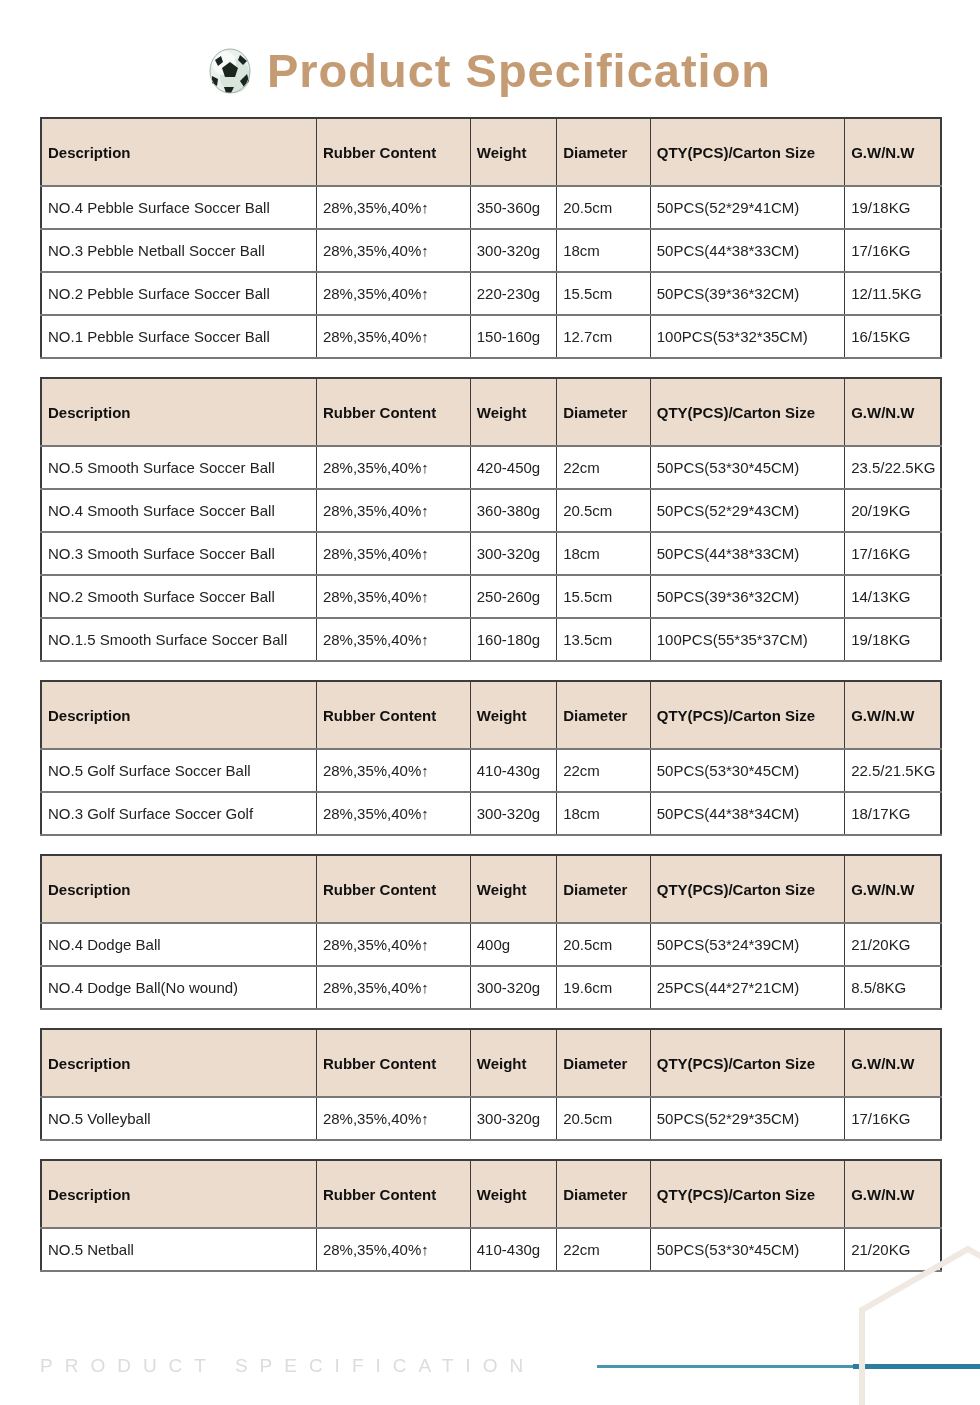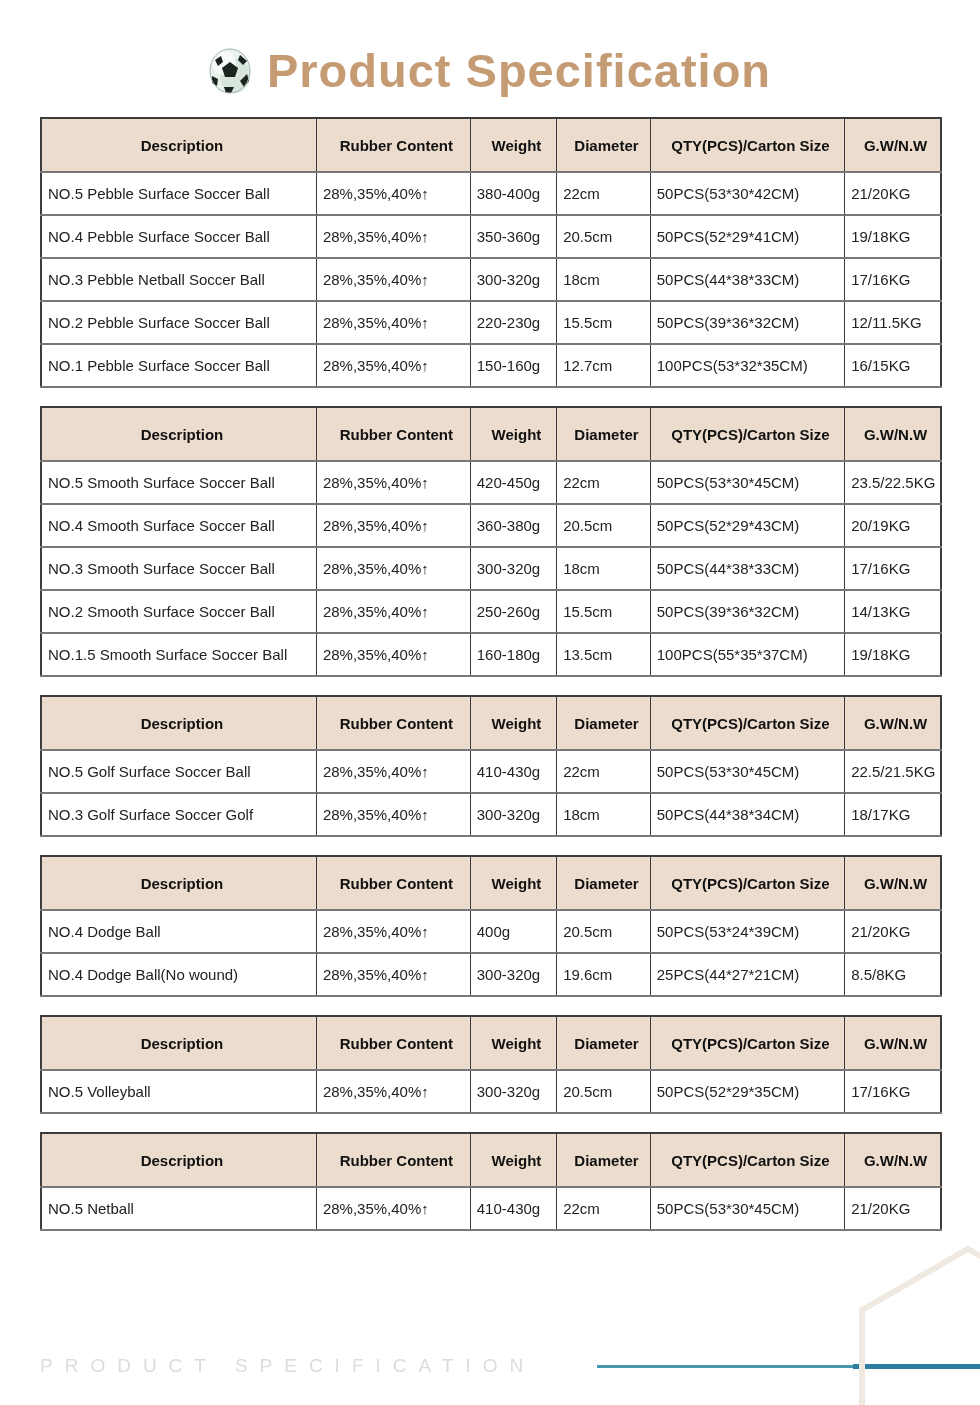--- a/index.html
+++ b/index.html
@@ -42,25 +42,24 @@
     border: 1px solid #3c3c3c;
     border-bottom: 2px solid #787878;
     text-align: left;
     padding: 0 0 0 6px;
     font-size: 15px;
     overflow: hidden;
     white-space: nowrap;
   }
   table.spec-table { border: 2px solid #3c3c3c; }
   table.spec-table th {
-    height: 54px;
+    height: 68px;
     background: #ecdccd;
     font-weight: 700;
     color: #111;
-    text-align: center;
   }
   table.spec-table td {
     height: 43px;
     background: #ffffff;
     font-weight: 400;
     color: #222;
   }
   col.c-desc { width: 30.6%; }
   col.c-rubber { width: 17.1%; }
   col.c-weight { width: 9.6%; }
@@ -140,28 +139,20 @@
           <th>Description</th>
           <th>Rubber Content</th>
           <th>Weight</th>
           <th>Diameter</th>
           <th>QTY(PCS)/Carton Size</th>
           <th>G.W/N.W</th>
         </tr>
       </thead>
       <tbody>
         <tr>
-          <td>NO.5 Pebble Surface Soccer Ball</td>
-          <td>28%,35%,40%↑</td>
-          <td>380-400g</td>
-          <td>22cm</td>
-          <td>50PCS(53*30*42CM)</td>
-          <td>21/20KG</td>
-        </tr>
-        <tr>
           <td>NO.4 Pebble Surface Soccer Ball</td>
           <td>28%,35%,40%↑</td>
           <td>350-360g</td>
           <td>20.5cm</td>
           <td>50PCS(52*29*41CM)</td>
           <td>19/18KG</td>
         </tr>
         <tr>
           <td>NO.3 Pebble Netball Soccer Ball</td>
           <td>28%,35%,40%↑</td>

